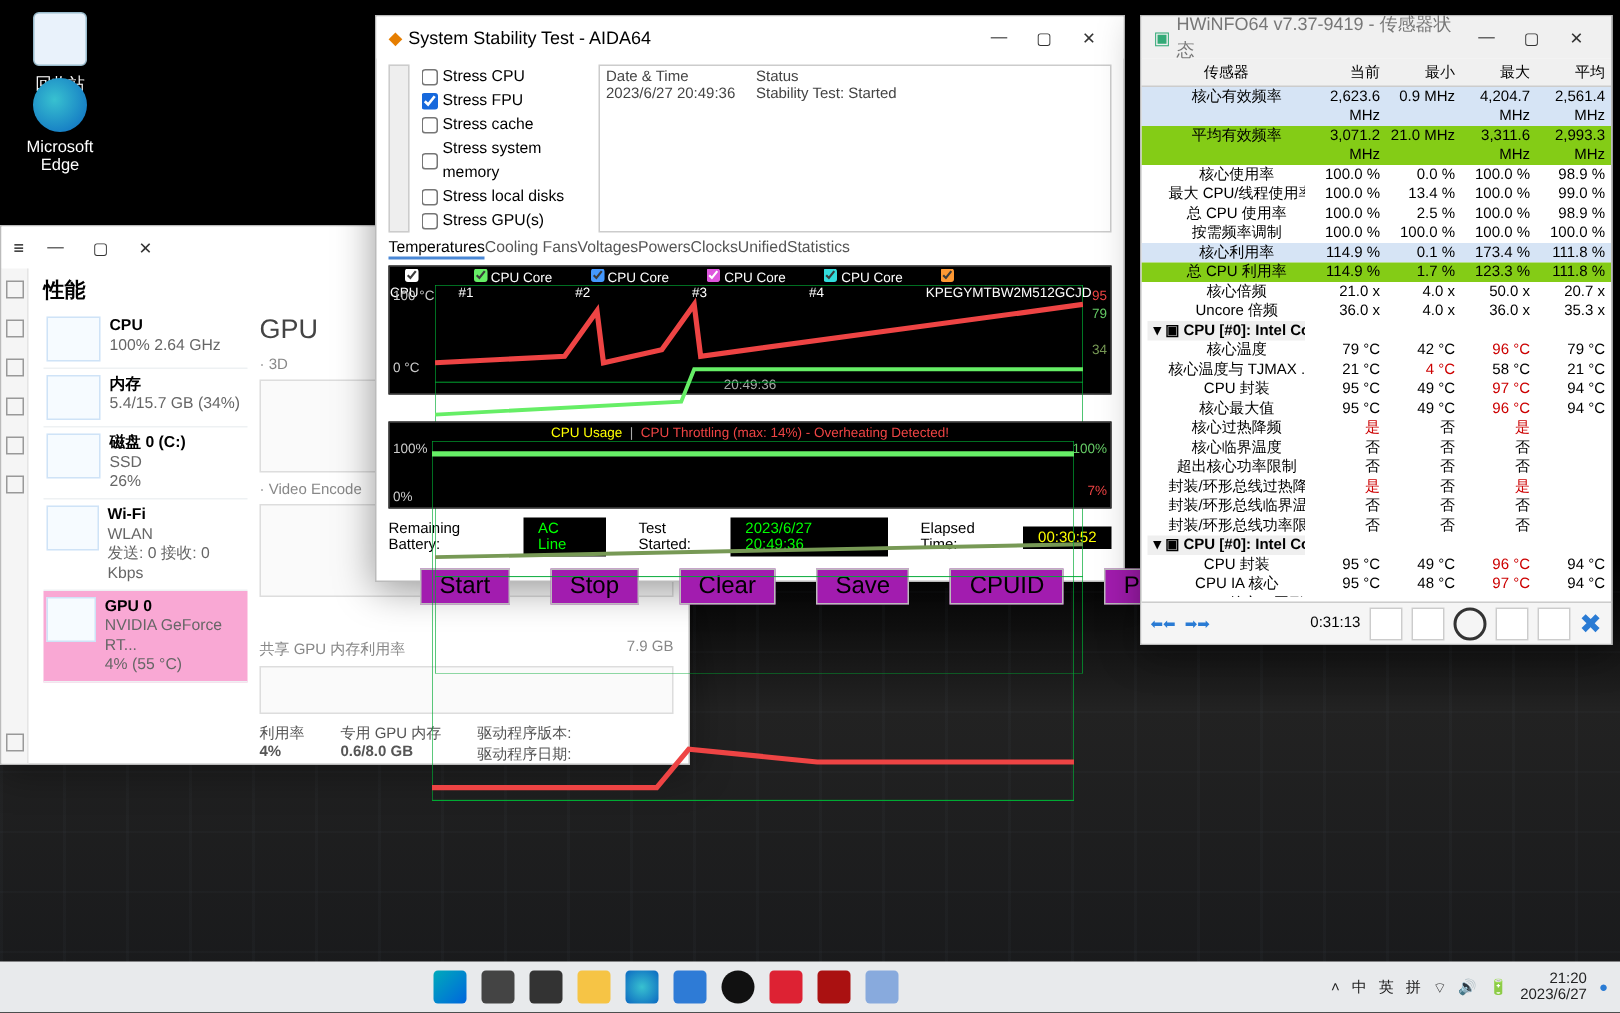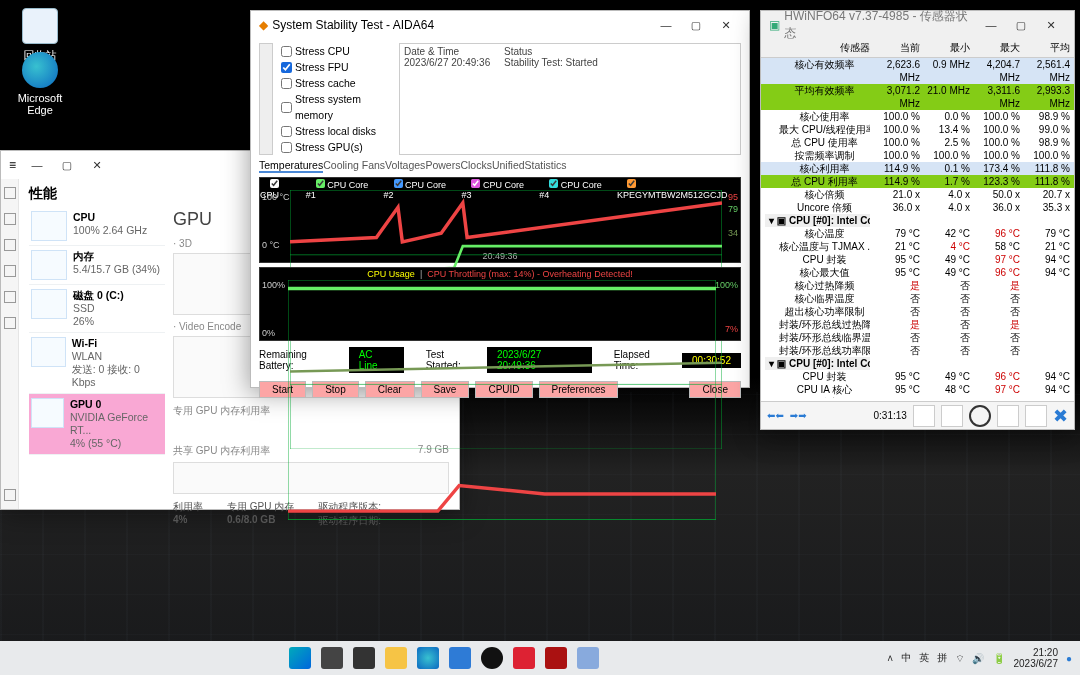--- a/index.html
+++ b/index.html
@@ -47,35 +47,35 @@
 #aida .checks label{display:flex;align-items:center;gap:3px;}
 #aida .checks input{width:11px;height:11px;accent-color:#1668dc;}
 #aida .status{flex:1;border:1px solid #ccc;font-size:10px;padding:2px 4px;}
 #aida .status .hd{display:flex;color:#444;}
 #aida .status .hd span:first-child{width:100px;}
 #aida .prev{width:14px;background:#eee;border:1px solid #ccc;}
 #aida .tabs{display:flex;font-size:10.5px;padding:2px 8px;color:#555;}
 #aida .tabs .act{color:#000;border-bottom:2px solid #4a88d6;}
 #aida .graph{margin:2px 8px;background:#000;border:1px solid #333;position:relative;font-size:9px;color:#7f7;}
 #aida .g1{height:86px;}
-#aida .g2{height:74px;margin-top:4px;}
+#aida .g2{height:58px;margin-top:18px;}
 #aida .legend{position:absolute;top:1px;left:0;right:0;display:flex;gap:8px;justify-content:center;color:#fff;font-size:9px;}
 #aida .legend span::before{content:"";display:inline-block;width:8px;height:8px;margin-right:2px;vertical-align:middle;}
 #aida .bbar{display:flex;gap:6px;align-items:center;padding:4px 8px;font-size:10px;}
 #aida .pill{background:#000;color:#0f0;padding:2px 10px;font-size:10px;}
 #aida .pill.y{color:#ff0;}
 #aida .btnrow{display:flex;gap:6px;padding:4px 8px;}
-#aida .btnrow button{font-size:10px;padding:2px 12px;background:#fca5a5;border:1px solid #bbb;cursor:pointer;}
+#aida .btnrow button{font-size:16px;padding:2px 12px;background:#a21caf;border:1px solid #bbb;cursor:pointer;margin-left:21px;}
 #aida .btnrow .sp{flex:1;}
 
 
 #hw { left:760px; top:10px; width:315px; height:420px; font-size:10px;}
 #hw .titlebar{background:#f0f0f0;}
 #hw .thead{display:flex;background:#f0f0f0;padding:2px 4px;border-bottom:1px solid #ccc;}
-#hw .thead span:first-child{flex:1;text-align:right;}
+#hw .thead span:first-child{flex:1;text-align:center;}
 #hw .thead span{width:50px;text-align:right;}
 #hw .rows{height:340px;overflow:hidden;}
 #hw .row{display:flex;padding:0 4px;line-height:13px;}
 #hw .row.b0{background:#d6e4f5;}
 #hw .row.b1{background:#84cc16;}
 #hw .row span:first-child{flex:1;text-align:center;white-space:nowrap;overflow:hidden;padding-left:14px;}
 #hw .row span{width:50px;text-align:right;}
 #hw .row .hot{color:#c00;}
 #hw .sect{background:#efefef;font-weight:600;padding-left:4px !important;}
 #hw .toolbar{position:absolute;bottom:0;left:0;right:0;height:28px;background:#f5f5f5;border-top:1px solid #ccc;display:flex;align-items:center;gap:6px;padding:0 6px;}
@@ -149,21 +149,20 @@
             <div class="txt"><b>GPU 0</b><br><span style="white-space:pre-line;color:#666">NVIDIA GeForce RT...
 4% (55 °C)</span></div>
           </div>
         </div>
       <div class="right">
         <h3>GPU</h3>
         <div class="sub">· 3D</div>
         <div class="chart" style="height:62px"></div>
         <div class="sub">· Video Encode</div>
         <div class="chart" style="height:62px"></div>
-        <div class="sub">专用 GPU 内存利用率</div>
         <div style="height:22px"></div>
         <div class="sub" style="display:flex;justify-content:space-between">
           <span>共享 GPU 内存利用率</span>
           <span>7.9 GB</span>
         </div>
         <div class="chart" style="height:32px"></div>
         <div class="kv">
           <div><span>利用率</span><b>4%</b></div>
           <div><span>专用 GPU 内存</span><b>0.6/8.0 GB</b></div>
           <div>
@@ -293,21 +292,21 @@
       <button>CPUID</button>
       <button>Preferences</button>
       <div class="sp"></div>
       <button>Close</button>
     </div>
 </div>
 
 <div id="hw" class="win">
   <div class="titlebar">
     <span style="color:#3a7;margin-right:4px">▣</span>
-    <span class="t" style="color:#777">HWiNFO64 v7.37-4985 - 传感器状态</span>
+    <span class="t" style="color:#777">HWiNFO64 v7.37-9419 - 传感器状态</span>
     <div class="wbtns">
       <span>—</span>
       <span>▢</span>
       <span>✕</span>
     </div>
   </div>
   <div class="thead" id="hw-head">
       <span>传感器</span>
       <span>当前</span>
       <span>最小</span>

